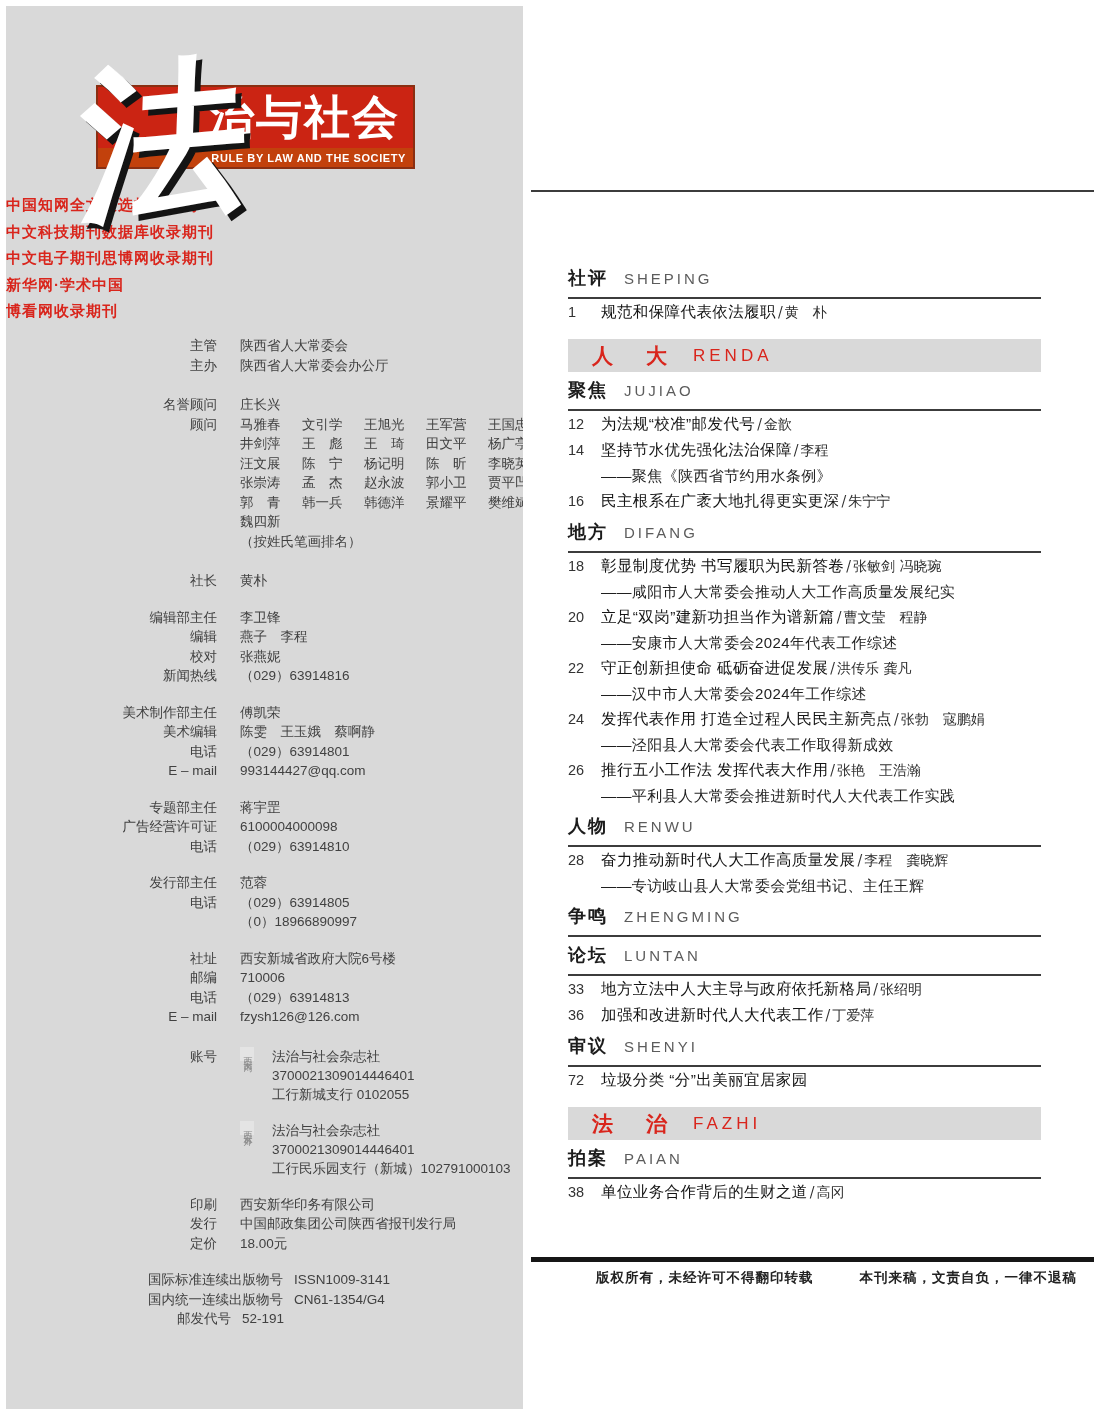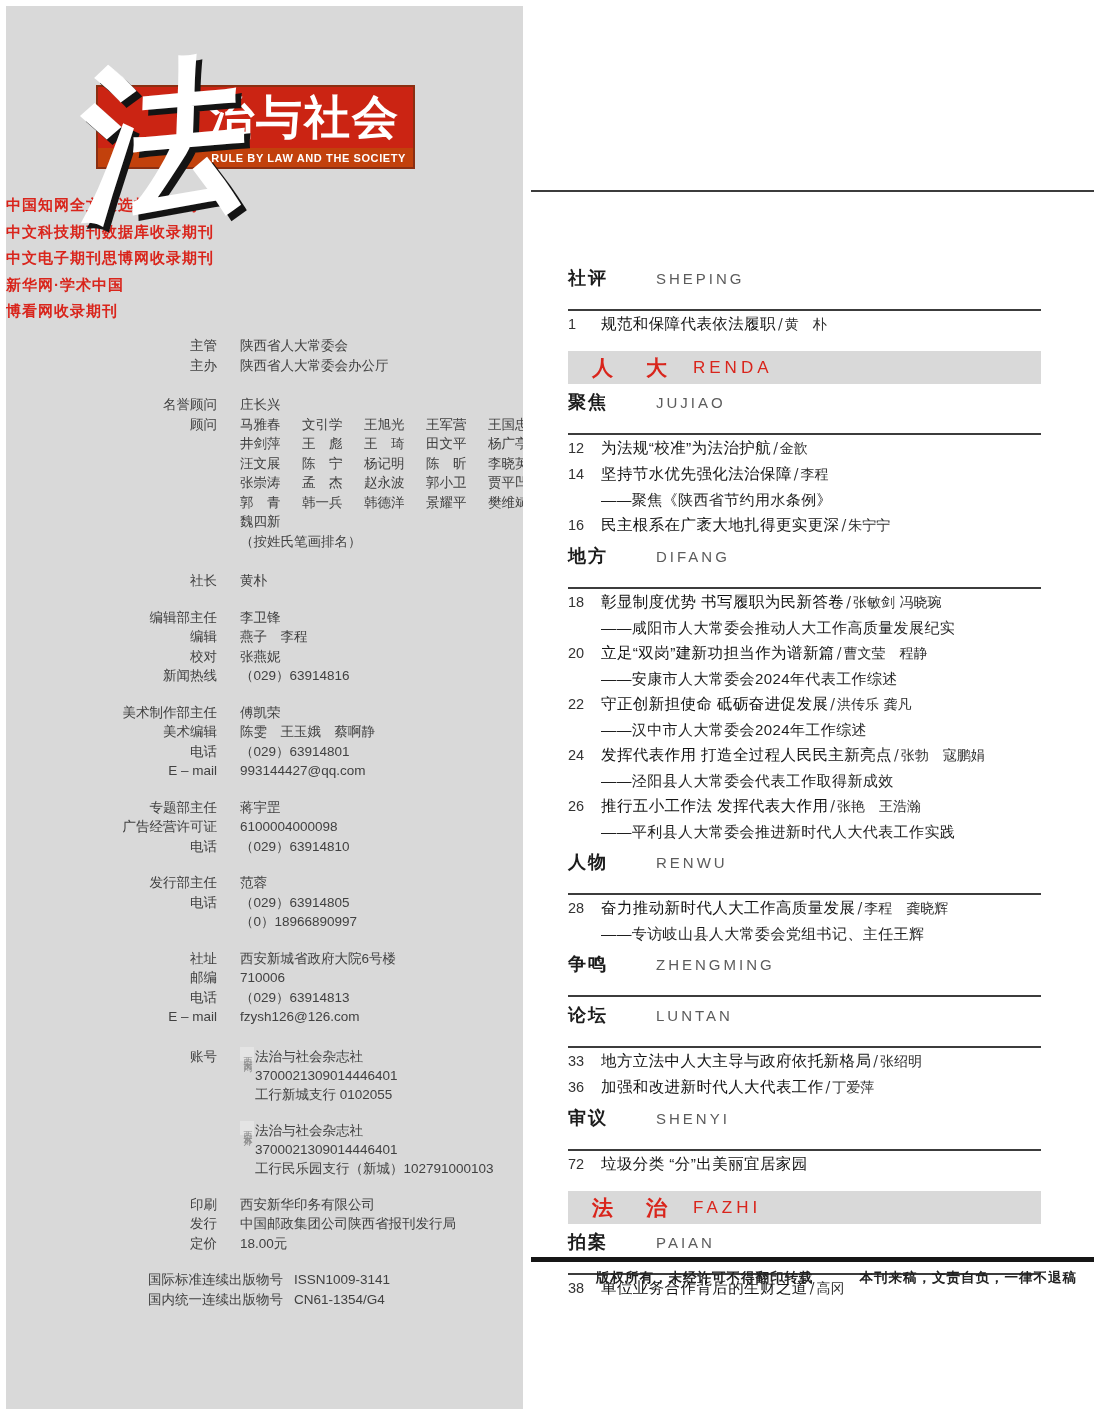--- a/index.html
+++ b/index.html
@@ -29,35 +29,35 @@
   
   .masthead{position:absolute;left:0;top:330px;width:100%;font-size:13.5px;line-height:19.5px;}
   .row{display:flex;padding-left:37px;}
   .lbl{width:174px;text-align:right;flex:none;white-space:pre;}
   .val{margin-left:23px;white-space:pre;}
   .g{margin-bottom:17px;}
   .gw{margin-bottom:20px;}
   .names{display:flex;font-family:Liberation Serif, serif;}
   .names span{width:62px;flex:none;display:inline-block;white-space:pre;}
   .bankwrap{margin-left:23px;}
-  .bank{display:flex;gap:1px;align-items:center;}
+  .bank{display:flex;gap:18px;align-items:center;}
   .bank + .bank{margin-top:17px;}
   .vert{writing-mode:vertical-rl;font-size:9px;line-height:1.1;letter-spacing:2px;color:#8b8b8b;
         background:#e4e4e4;padding:3px 2px;align-self:flex-start;flex:none;}
   .blines > div{line-height:19px;white-space:pre;}
   .lbl2{width:240px;text-align:right;flex:none;}
   .lbl2n{width:188px;text-align:right;flex:none;}
   .val2{margin-left:11px;white-space:pre;}
 
   
   .rightcol{position:absolute;left:523px;top:0;width:576px;height:1415px;background:#ffffff;}
   .top-rule{position:absolute;left:8px;right:5px;top:190px;height:2px;background:#3c3c3c;}
   .content{position:absolute;left:45px;top:268px;width:473px;}
-  .sec{display:flex;align-items:baseline;border-bottom:2px solid #3c3c3c;padding-bottom:20px;
-       margin-top:8px;line-height:20px;gap:32px;}
+  .sec{display:flex;align-items:baseline;border-bottom:2px solid #3c3c3c;padding-bottom:8px;
+       margin-top:8px;line-height:20px;}
   .content .sec:first-child{margin-top:0;}
   .sec .zh{font-size:18px;font-weight:bold;color:#1c1c1c;letter-spacing:2px;}
   .sec .en{font-size:15px;color:#5c5c5c;letter-spacing:3px;margin-left:16px;}
   .toc-line{display:flex;line-height:25px;align-items:baseline;}
   .num{width:33px;flex:none;font-size:14.5px;color:#333333;}
   .tt{font-size:15.5px;font-weight:normal;color:#141414;letter-spacing:0.4px;white-space:pre;}
   .au{font-size:14px;color:#2e2e2e;font-family:"DejaVu Serif",serif;white-space:pre;}
   .au::before{content:"/";font-size:14px;color:#2e2e2e;padding:0 2px;}
   .sub{padding-left:33px;font-size:15px;color:#1f1f1f;line-height:25px;letter-spacing:0.4px;white-space:pre;}
   .banner{height:33px;background:#d9d9d9;display:flex;align-items:center;padding-left:24px;
@@ -278,20 +278,24 @@
 
       <div>
         <div class="row">
             <span class="lbl2">国际标准连续出版物号</span>
             <span class="val2">ISSN1009-3141</span>
           </div>
         <div class="row">
             <span class="lbl2">国内统一连续出版物号</span>
             <span class="val2">CN61-1354/G4</span>
           </div>
+        <div class="row">
+            <span class="lbl2n">邮发代号</span>
+            <span class="val2">52-191</span>
+          </div>
       </div>
 
     </div>
   </div>
 
   <div class="rightcol">
     <div class="top-rule"></div>
 
     <div class="content">
 
@@ -309,21 +313,21 @@
         <span class="bzh">人　大</span>
         <span class="ben">RENDA</span>
       </div>
 
       <div class="sec">
         <span class="zh">聚焦</span>
         <span class="en">JUJIAO</span>
       </div>
       <div class="toc-line">
         <span class="num">12</span>
-        <span class="tt">为法规“校准”为法治护航</span>
+        <span class="tt">为法规“校准”邮发代号</span>
         <span class="au">金歆</span>
       </div>
       <div class="toc-line">
         <span class="num">14</span>
         <span class="tt">坚持节水优先强化法治保障</span>
         <span class="au">李程</span>
       </div>
       <div class="sub">——聚焦《陕西省节约用水条例》</div>
       <div class="toc-line">
         <span class="num">16</span>

